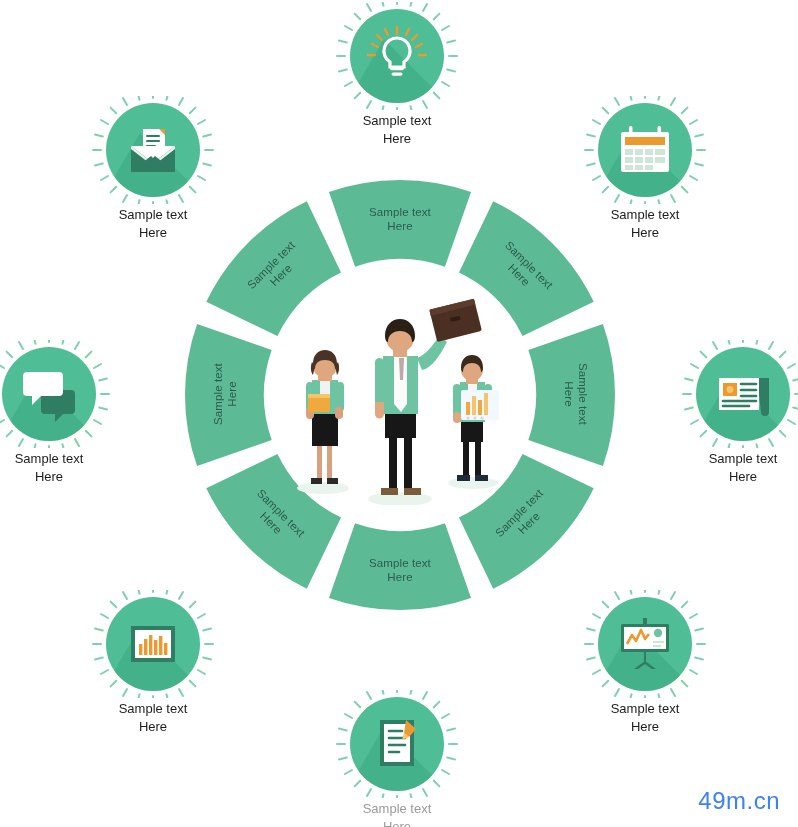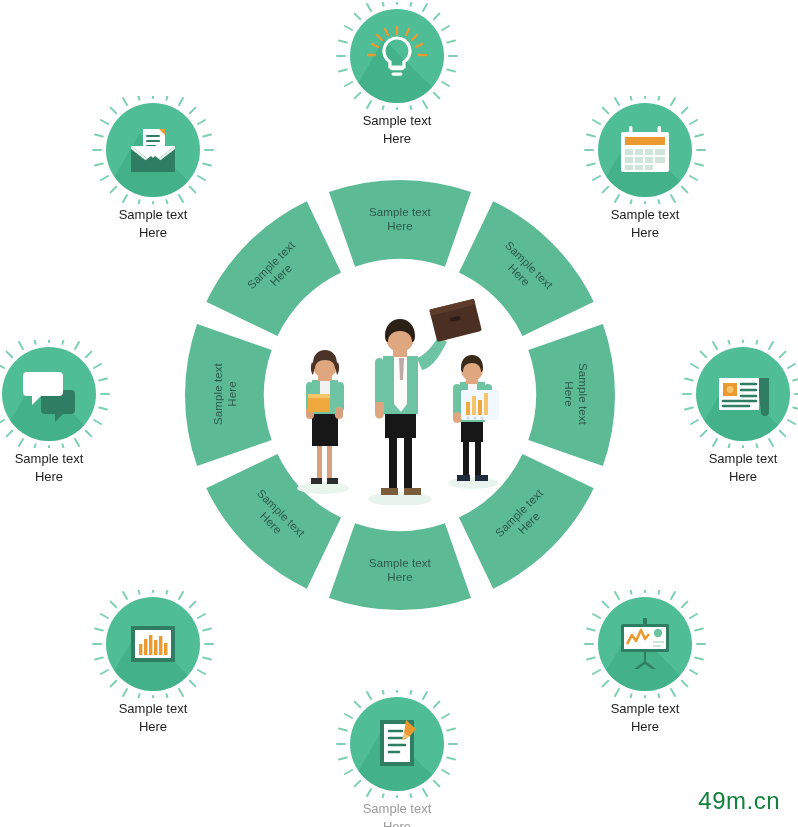--- a/index.html
+++ b/index.html
@@ -24,21 +24,21 @@
   .disc{position:absolute;left:28px;top:7px;width:94px;height:94px;
         border-radius:50%;background:#4fbd96;overflow:hidden;}
   .disc .shade{position:absolute;left:0;top:0;width:100%;height:100%;}
   .glyph{position:absolute;left:28px;top:7px;width:94px;height:94px;}
   .rays{position:absolute;left:0;top:0;width:150px;height:108px;}
   .node .cap{margin-top:2px;text-align:center;font-size:13px;
              line-height:17.5px;color:#1d1d1d;}
   .node.muted .cap{color:#9a9a9a;}
 
   #watermark{position:absolute;right:18px;bottom:12px;font-size:24px;
-             color:#15803d;font-family:"Liberation Sans",sans-serif;
+             color:#3b82f6;font-family:"Liberation Sans",sans-serif;
              letter-spacing:.5px;}
 </style>
 </head>
 <body>
 
 <div id="stage">
 
   <div id="ring">
     <svg width="430" height="430" viewBox="0 0 430 430">
       <g id="ring-segments">

